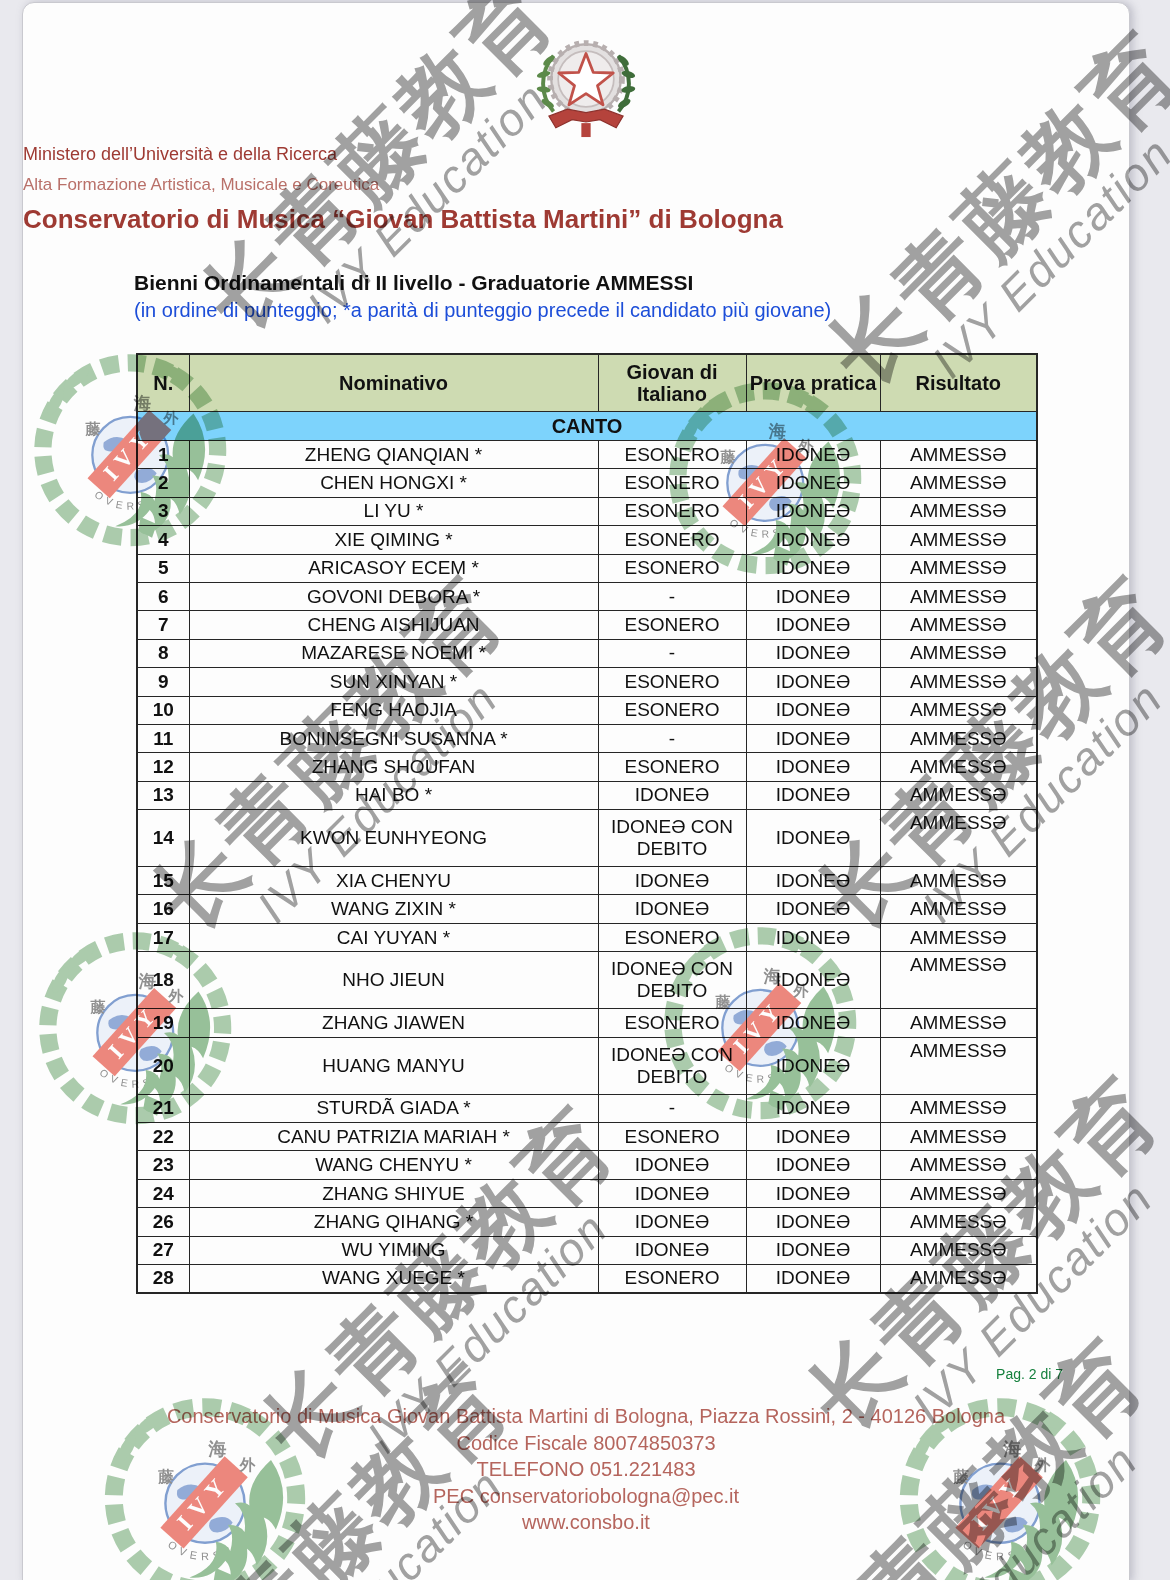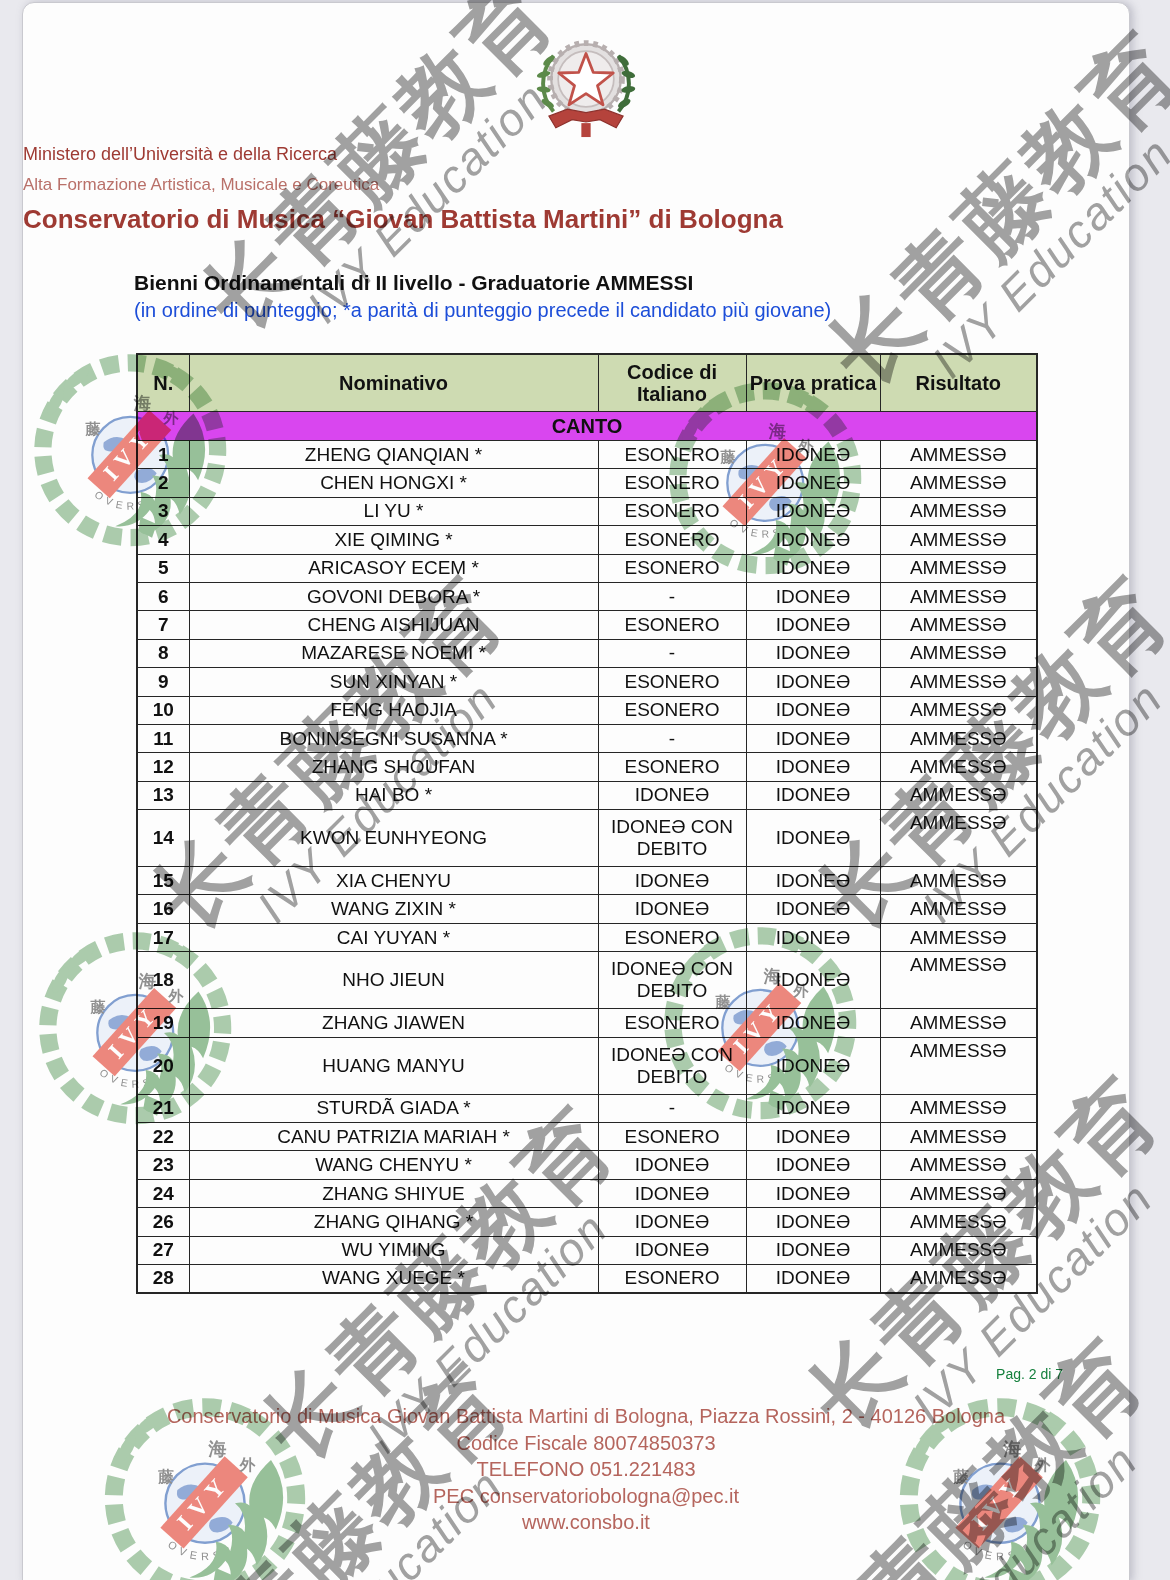--- a/index.html
+++ b/index.html
@@ -31,21 +31,21 @@
   }
   table.gradu th,table.gradu td{
     border:1px solid #262626;text-align:center;vertical-align:middle;
     padding:0 2px;overflow:hidden;
   }
   table.gradu{border:2px solid #262626;}
   table.gradu thead th{
     background:#cedbb2;font-weight:bold;font-size:20px;height:56px;line-height:1.1;
   }
   tr.section-row td{
-    background:#d946ef;font-weight:bold;font-size:20px;height:28px;
+    background:#7dd3fc;font-weight:bold;font-size:20px;height:28px;
   }
   tr.data-row{height:28.4px;}
   tr.data-row.tall{height:57px;margin-top:28px;}
   td.c-n{font-weight:bold;}
   td.c-ris{font-weight:normal;}
   tr.tall td.c-ris{vertical-align:top;padding-top:2px;}
   
   .pag{position:absolute;right:66px;top:1363px;font-size:14px;color:#15803d;}
   .foot{position:absolute;left:20px;top:1400px;width:1086px;text-align:center;
         font-size:20px;color:#b5655d;line-height:26.5px;}
@@ -107,21 +107,21 @@
       <col style="width:52px">
         <col style="width:409px">
         <col style="width:148px">
         <col style="width:134px">
         <col style="width:157px">
     </colgroup>
     <thead>
         <tr id="head-row">
           <th>N.</th>
           <th>Nominativo</th>
-          <th>Codice di Italiano</th>
+          <th>Giovan di Italiano</th>
           <th>Prova pratica</th>
           <th>Risultato</th>
         </tr>
       </thead>
     <tbody id="body-rows">
         <tr class="section-row">
           <td colspan="5">CANTO</td>
         </tr>
         <tr class="data-row">
           <td class="c-n">1</td>

